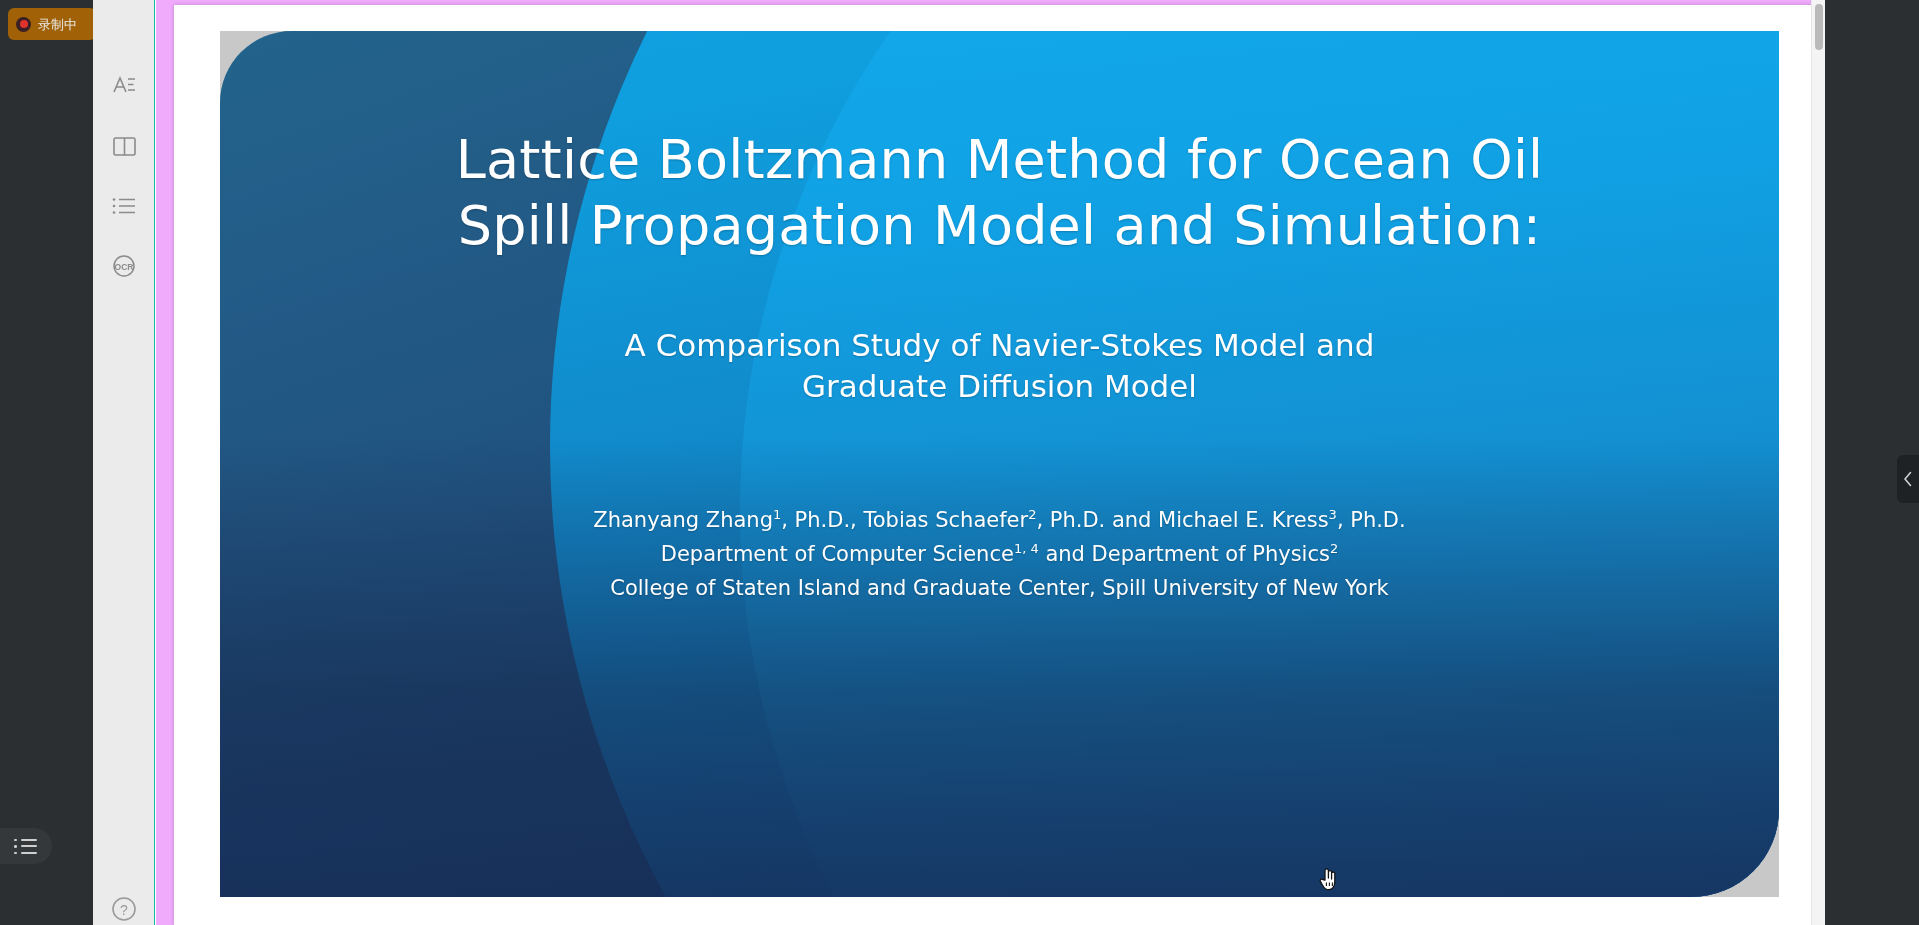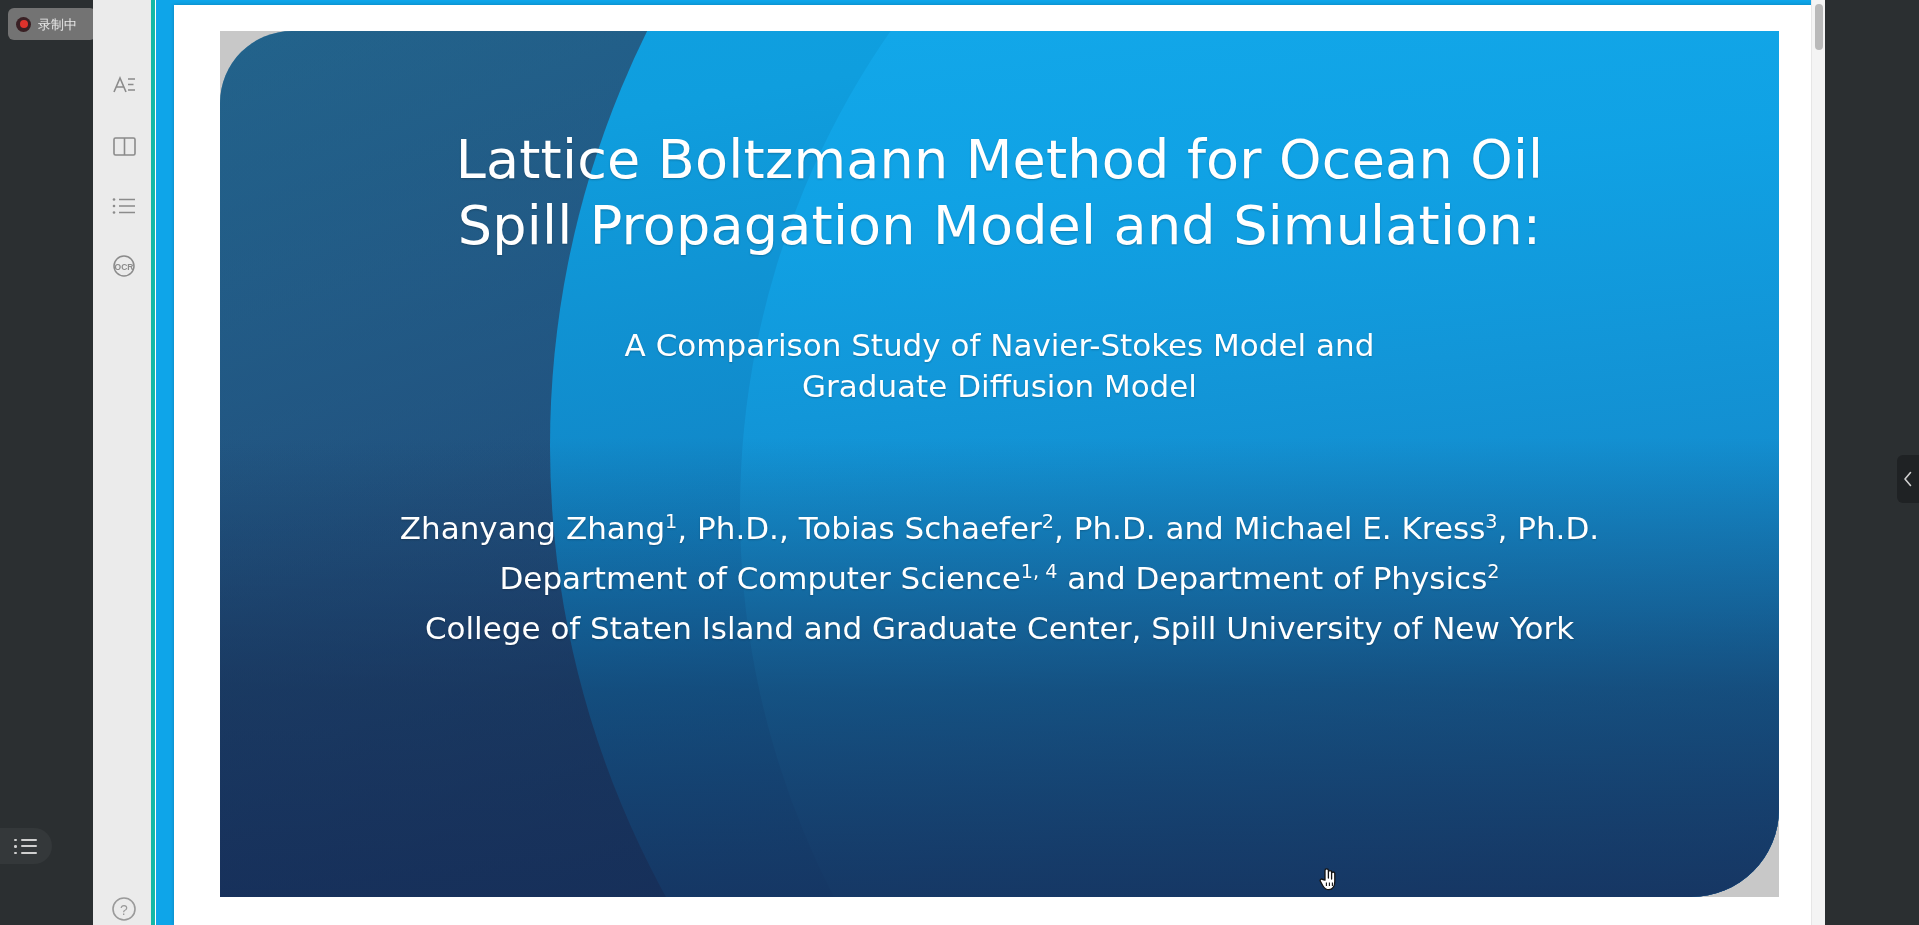--- a/index.html
+++ b/index.html
@@ -13,21 +13,21 @@
 
   
   .rail {
     position: absolute; left: 0; top: 0;
     width: 93px; height: 925px;
     background: #2b2f31;
   }
   .rec-pill {
     position: absolute; left: 8px; top: 8px;
     height: 32px; width: 88px;
-    background: #737373;
+    background: #a16207;
     border-radius: 6px;
     display: flex; align-items: center;
     padding-left: 8px; gap: 7px;
   }
   .rec-dot {
     width: 15px; height: 15px; border-radius: 50%;
     background: #3a2024;
     display: flex; align-items: center; justify-content: center;
   }
   .rec-dot i { width: 8px; height: 8px; border-radius: 50%; background: #e0322c; display:block; }
@@ -68,40 +68,40 @@
   }
   .ic-outline i {
     position: absolute; left: 1px; width: 2.5px; height: 2.5px; background: #cfcfcf; border-radius: 50%;
   }
 
   
   .toolstrip {
     position: absolute; left: 93px; top: 0;
     width: 62px; height: 925px;
     background: #ebebeb;
-    border-right: 4px solid #14b8a6;
+    border-right: 1px solid #14b8a6;
   }
   .tool-btn {
     position: absolute; left: 10px;
     width: 42px; height: 38px;
     display: flex; align-items: center; justify-content: center;
     border-radius: 5px;
   }
   .tool-btn svg { display: block; }
 
   .help-btn {
     position: absolute; left: 16px; top: 894px;
     width: 30px; height: 30px;
   }
 
   
   .viewport {
     position: absolute; left: 156px; top: 0;
     width: 1663px; height: 925px;
-    background: #0ea5e9;
+    background: #f0abfc;
   }
   .page-shadow {
     position: absolute; left: 18px; top: 5px;
     width: 1645px; height: 920px;
     background: #ffffff;
     box-shadow: 0 0 4px rgba(0,0,0,0.22);
   }
   .slide {
     position: absolute; left: 46px; top: 26px;
     width: 1559px; height: 866px;
@@ -169,21 +169,21 @@
   .subtitle {
     margin-top: 66px;
     width: 1180px;
     text-align: center;
     font-size: 31px;
     line-height: 1.32;
     font-weight: 400;
   }
   .authors { margin-top: 96px; width: 1420px; text-align: center; }
   .auth-line {
-    font-size: 31px;
+    font-size: 21px;
     line-height: 1.62;
     font-weight: 400;
     white-space: nowrap;
   }
   .auth-line sup { font-size: .62em; vertical-align: super; }
 
   
   .vscroll {
     position: absolute; left: 1811px; top: 0;
     width: 14px; height: 925px;

